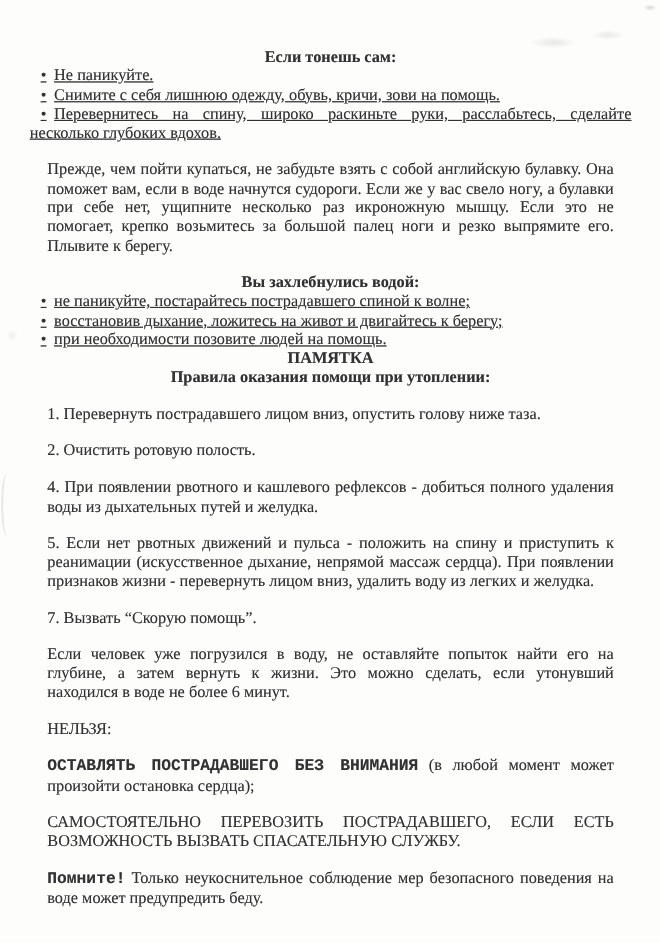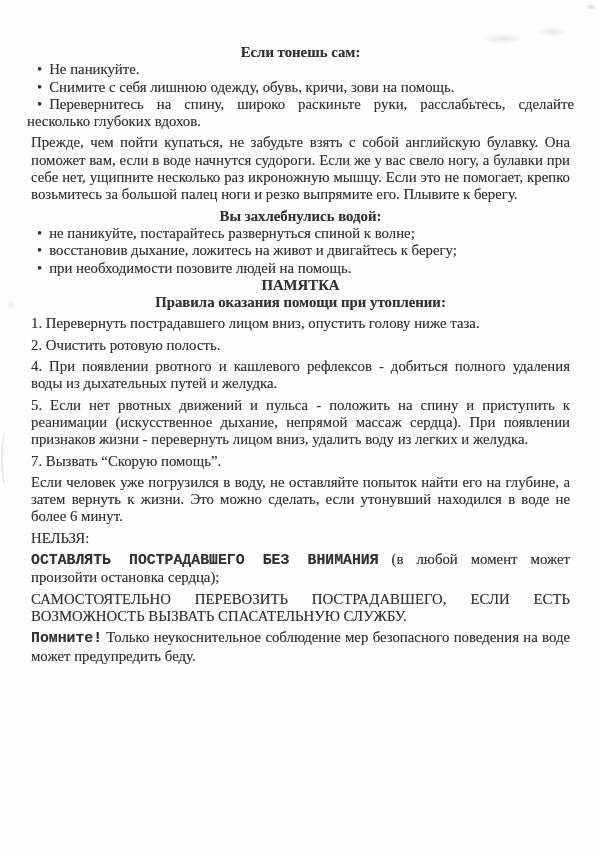--- a/index.html
+++ b/index.html
@@ -16,26 +16,27 @@
     text-shadow:0 0 .6px rgba(50,50,50,.45);
     overflow:hidden;
   }
   .heading{
     text-align:center;
     font-weight:bold;
     margin:0;
   }
   .para{
     text-align:justify;
-    margin:4px;
+    margin:16px;
   }
   .li{
     text-align:justify;
     text-indent:10px;
     margin:0;
+    text-decoration:underline;
   }
   .bullet{
     margin-right:7px;
   }
   .bold{font-weight:normal;}
   strong{font-weight:bold;font-family:Liberation Mono, monospace;}
   
   .artifact{position:absolute;pointer-events:none;}
   .smudge-tr{
     left:470px;top:20px;width:110px;height:34px;
@@ -70,21 +71,21 @@
   <p class="heading">Если тонешь сам:</p>
 
   <div class="li"><span class="bullet">•</span><span>Не паникуйте.</span></div>
   <div class="li"><span class="bullet">•</span><span>Снимите с себя лишнюю одежду, обувь, кричи, зови на помощь.</span></div>
   <div class="li"><span class="bullet">•</span><span>Перевернитесь на спину, широко раскиньте руки, расслабьтесь, сделайте несколько глубоких вдохов.</span></div>
 
   <p class="para">Прежде, чем пойти купаться, не забудьте взять с собой английскую булавку. Она поможет вам, если в воде начнутся судороги. Если же у вас свело ногу, а булавки при себе нет, ущипните несколько раз икроножную мышцу. Если это не помогает, крепко возьмитесь за большой палец ноги и резко выпрямите его. Плывите к берегу.</p>
 
   <p class="heading">Вы захлебнулись водой:</p>
 
-  <div class="li"><span class="bullet">•</span><span>не паникуйте, постарайтесь развернуться спиной к волне;</span></div>
+  <div class="li"><span class="bullet">•</span><span>не паникуйте, постарайтесь пострадавшего спиной к волне;</span></div>
   <div class="li"><span class="bullet">•</span><span>восстановив дыхание, ложитесь на живот и двигайтесь к берегу;</span></div>
   <div class="li"><span class="bullet">•</span><span>при необходимости позовите людей на помощь.</span></div>
 
   <p class="heading">ПАМЯТКА</p>
   <p class="heading">Правила оказания помощи при утоплении:</p>
 
   <p class="para">1. Перевернуть пострадавшего лицом вниз, опустить голову ниже таза.</p>
   <p class="para">2. Очистить ротовую полость.</p>
   <p class="para">4. При появлении рвотного и кашлевого рефлексов - добиться полного удаления воды из дыхательных путей и желудка.</p>
   <p class="para">5. Если нет рвотных движений и пульса - положить на спину и приступить к реанимации (искусственное дыхание, непрямой массаж сердца). При появлении признаков жизни - перевернуть лицом вниз, удалить воду из легких и желудка.</p>

